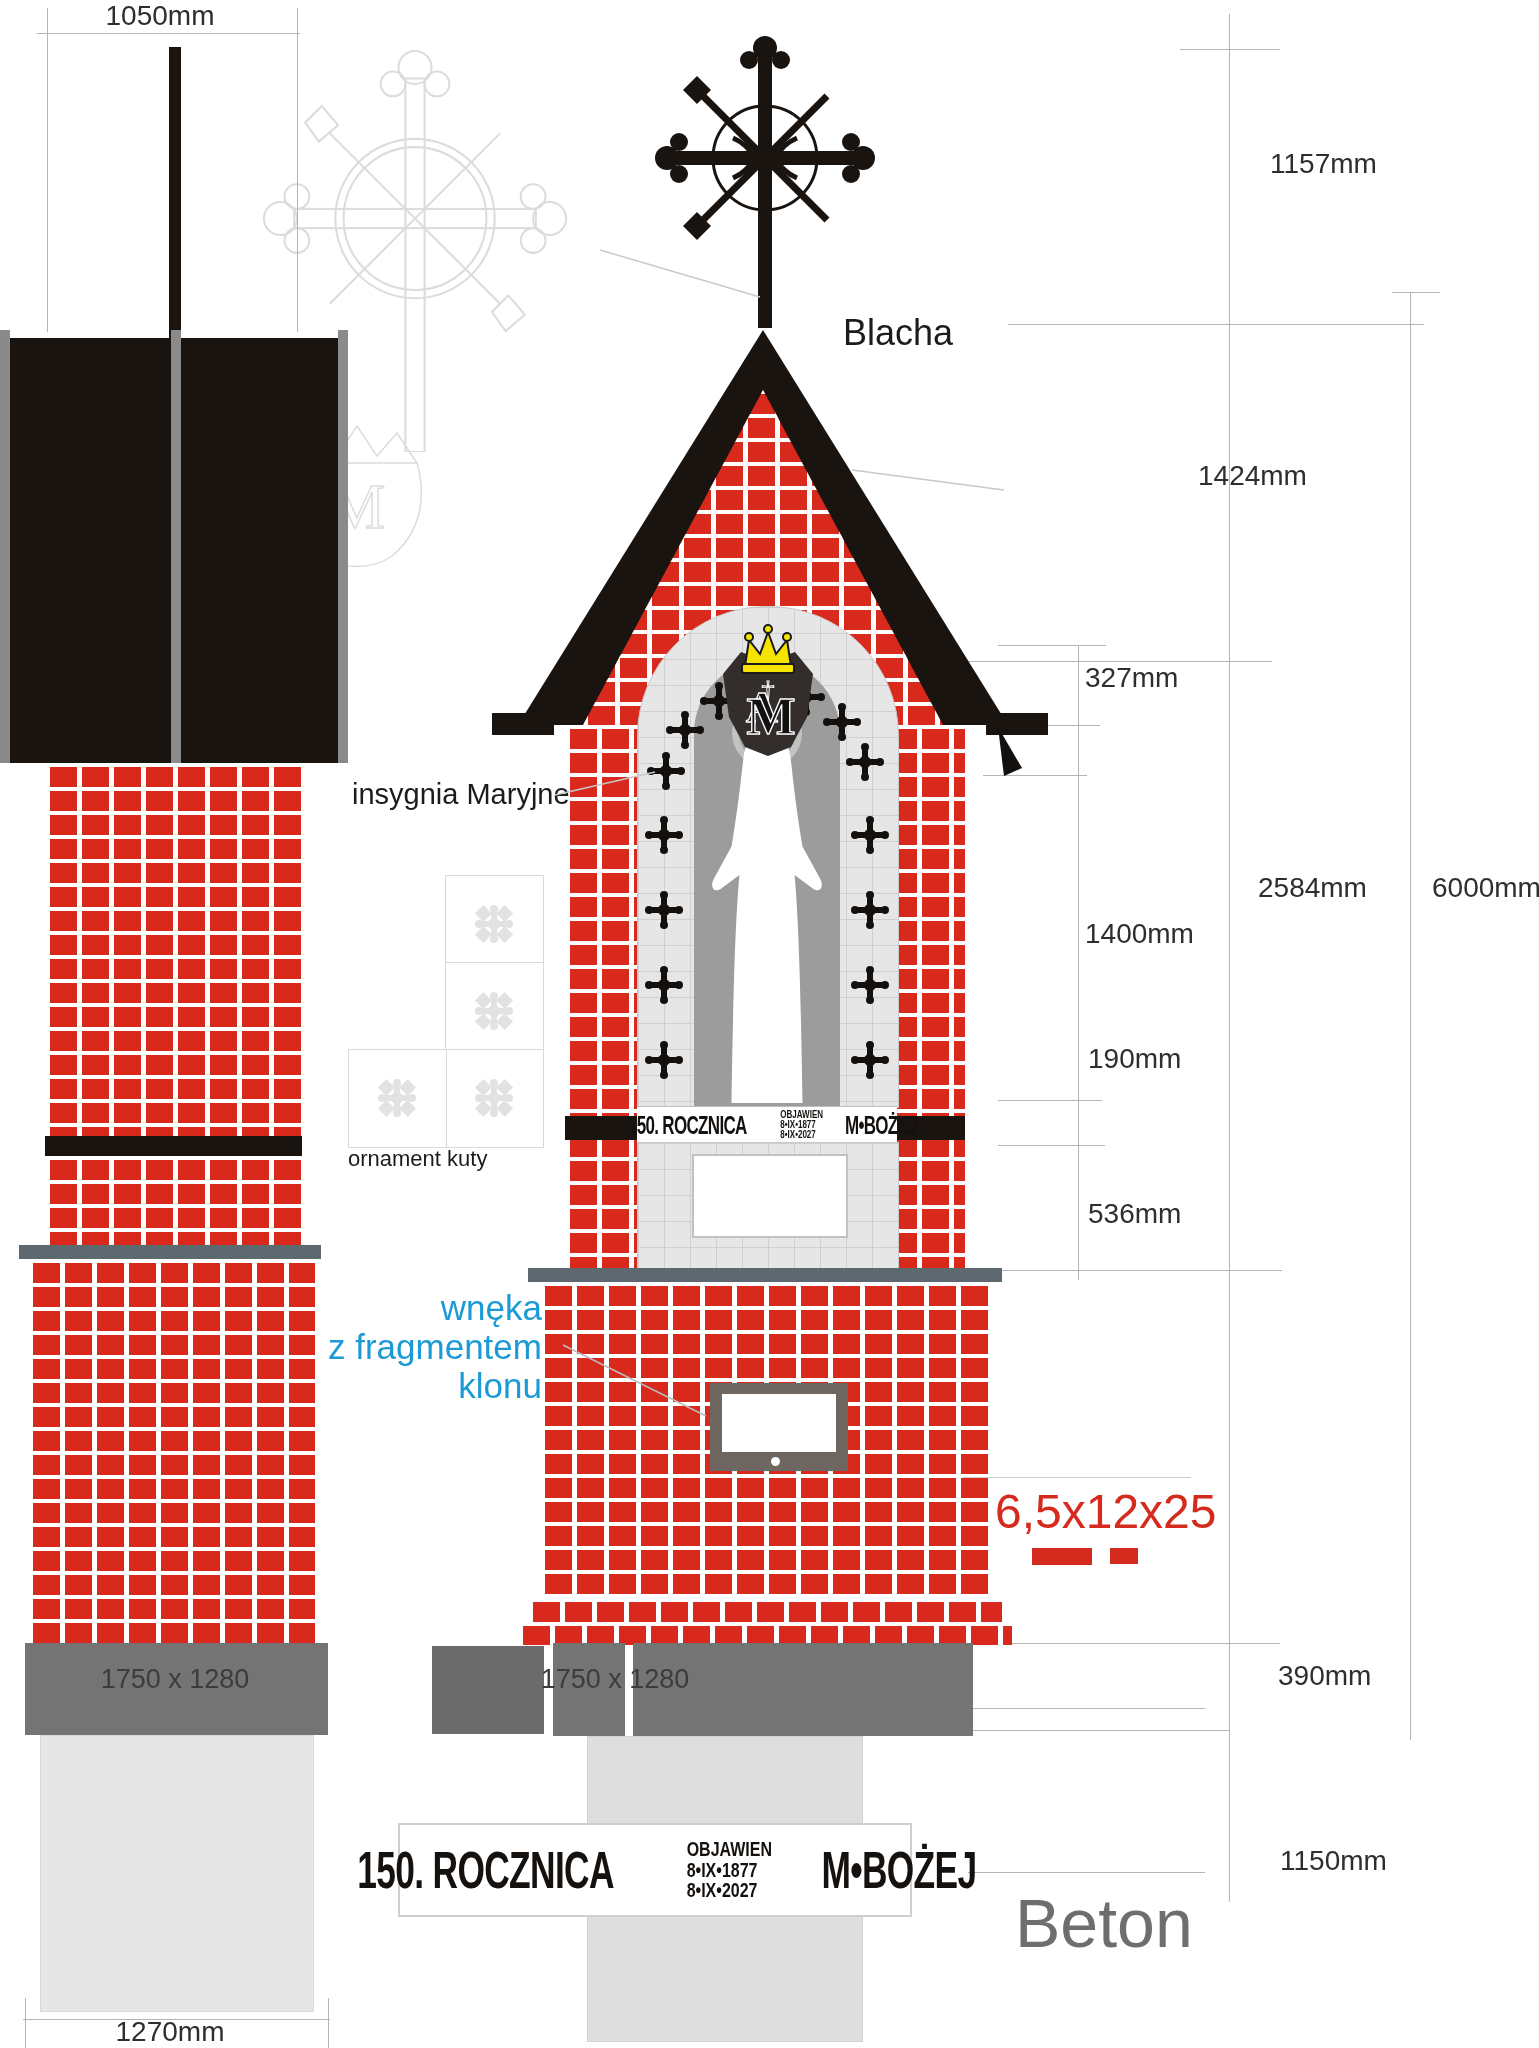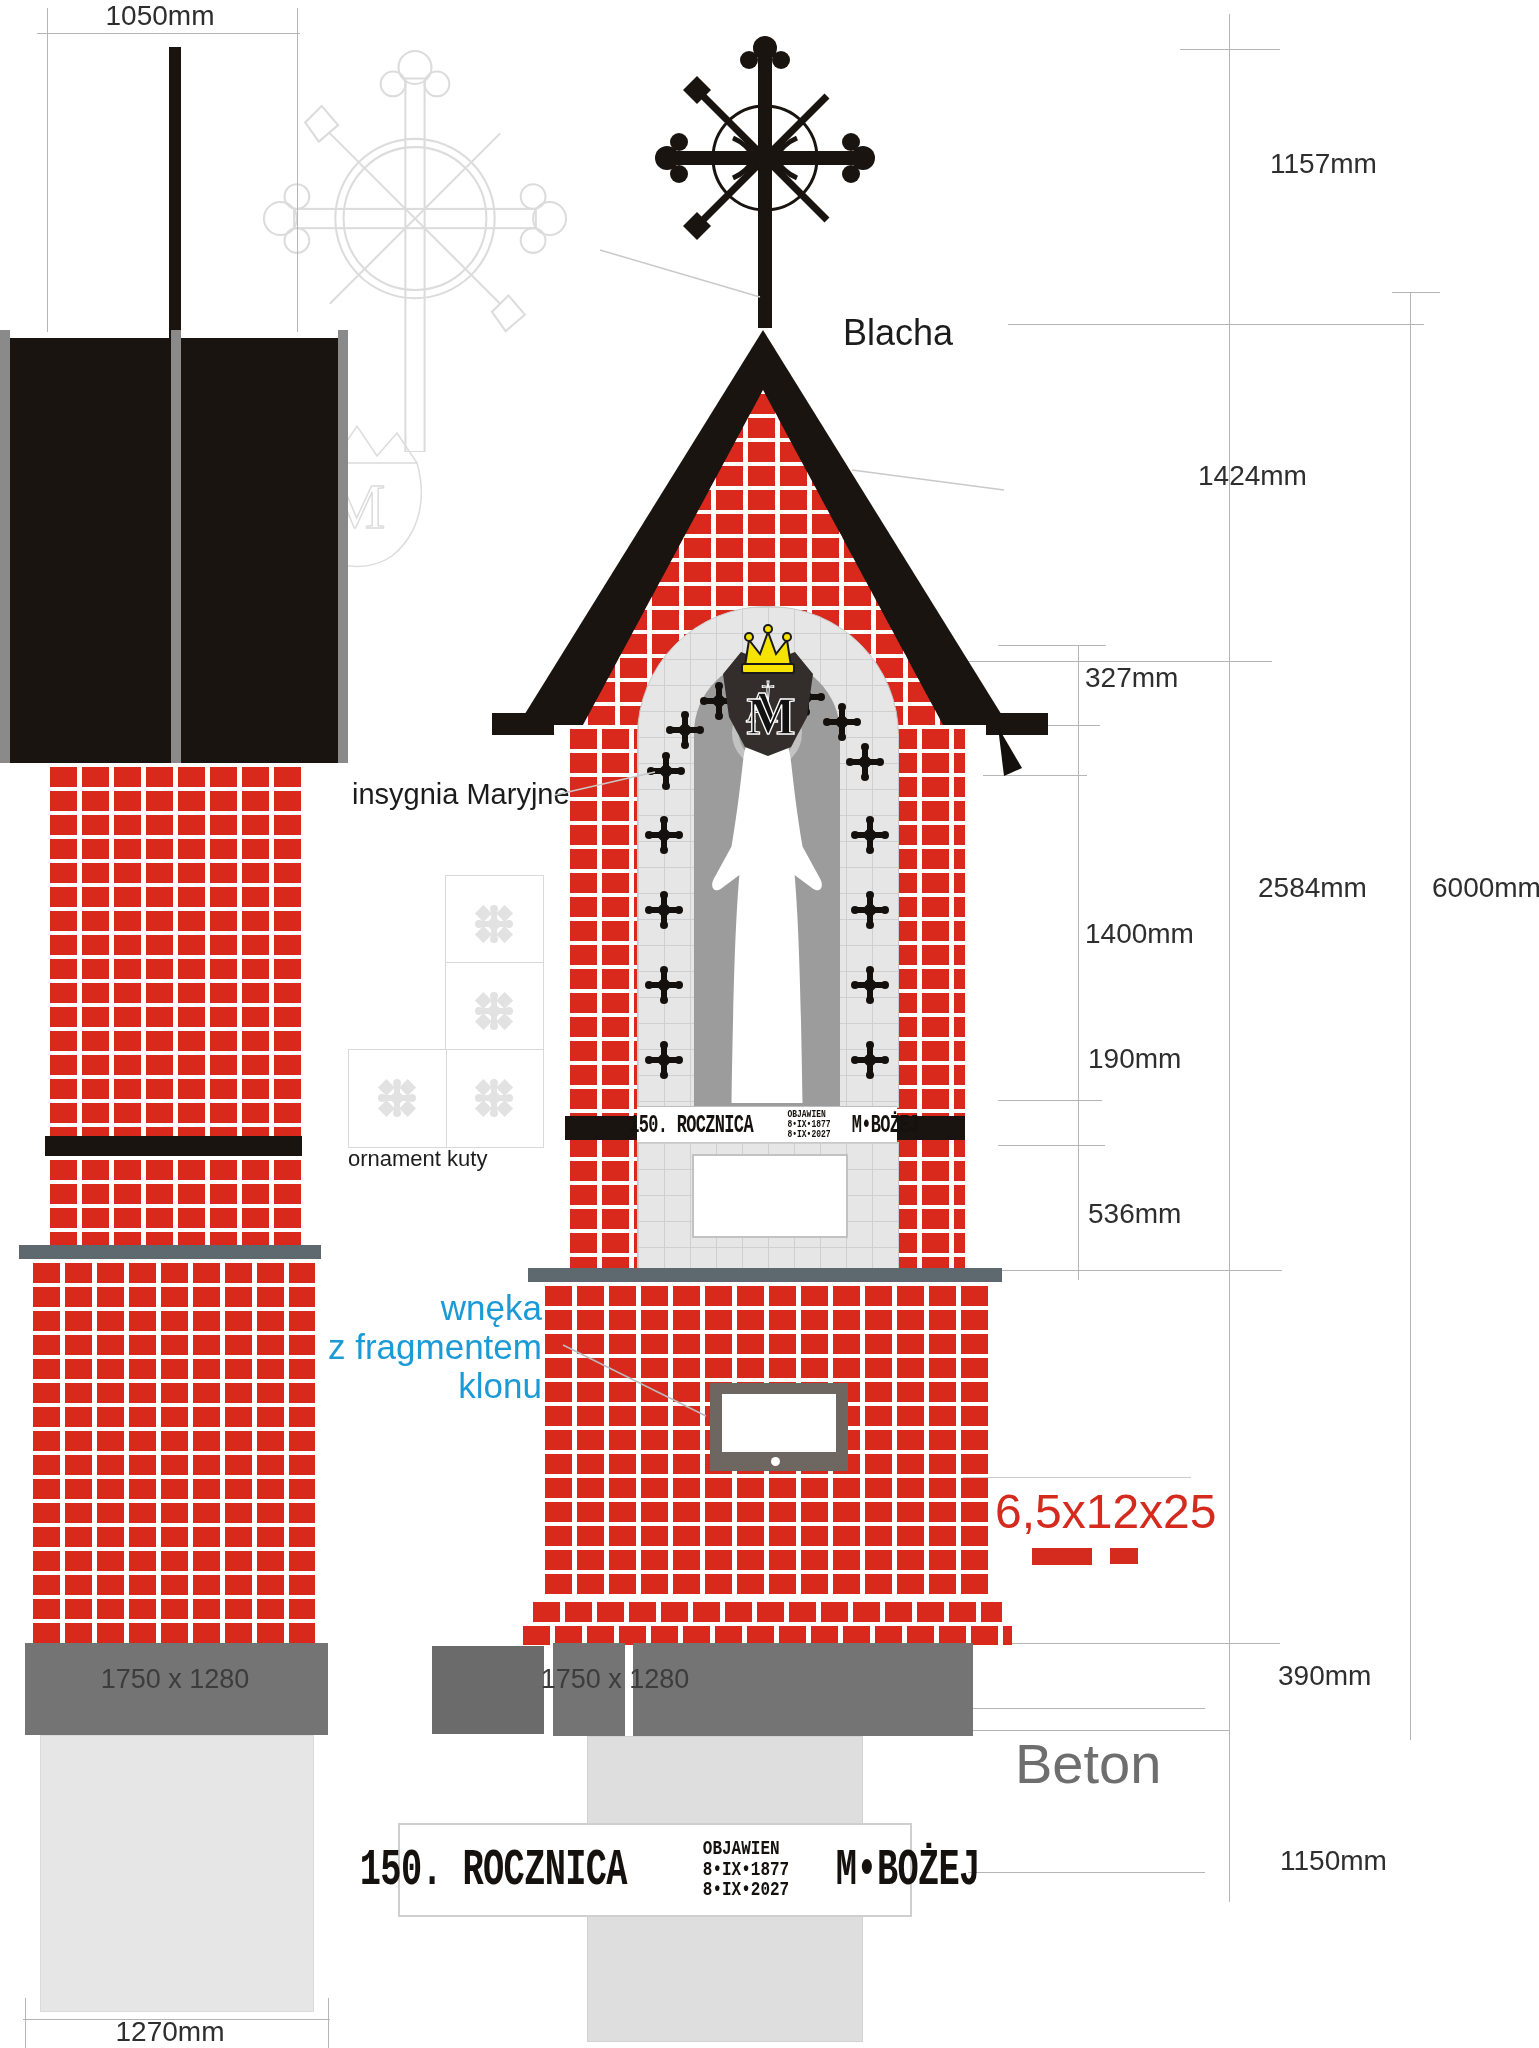--- a/index.html
+++ b/index.html
@@ -41,21 +41,21 @@
   
   .tileband{
     background-color:#e6e6e6;
     background-image:
       linear-gradient(#cfcfcf 0 1px, transparent 1px),
       linear-gradient(90deg,#cfcfcf 0 1px, transparent 1px);
     background-size:26px 26px;
   }
   
   .inscription{display:flex;align-items:center;justify-content:center;
-    font-family:Liberation Mono, monospace;font-weight:bold;color:#15110e;}
+    font-family:Liberation Sans, sans-serif;font-weight:bold;color:#15110e;}
   .insc-big{transform:scaleX(0.68);transform-origin:center;white-space:nowrap;letter-spacing:-1px;}
   .insc-stack{display:flex;flex-direction:column;line-height:1.02;transform:scaleX(0.8);white-space:nowrap;text-align:left;}
   .insc-small{font-size:25px;gap:0px;}
   .insc-small .insc-stack{font-size:10px;}
   .insc-large{font-size:52px;gap:2px;}
   .insc-large .insc-stack{font-size:20px;}
 </style>
 </head>
 <body>
 
@@ -357,21 +357,21 @@
   <div class="lbl-black" style="left:348px;top:1146px;font-size:22px;">ornament kuty</div>
   <div class="lbl-blue" style="left:328px;top:1288px;font-size:35px;line-height:1.12;">
     <div>wnęka</div>
     <div>z fragmentem</div>
     <div>klonu</div>
   </div>
   <div class="hline" style="top:1477px;left:963px;width:228px;background:#cccccc;"></div>
   <div class="lbl-red" style="left:995px;top:1484px;font-size:48px;">6,5x12x25</div>
   <div class="abs" style="left:1032px;top:1548px;width:60px;height:17px;background:#d42b1e;"></div>
   <div class="abs" style="left:1110px;top:1548px;width:28px;height:16px;background:#d42b1e;"></div>
-  <div class="lbl-gray" style="left:1015px;top:1731px;font-size:56px;">Beton</div>
+  <div class="lbl-gray" style="left:1015px;top:1884px;font-size:68px;">Beton</div>
 
   <div class="dim" style="left:105px;top:0px;width:110px;text-align:center;">1050mm</div>
   <div class="dim" style="left:1270px;top:148px;">1157mm</div>
   <div class="dim" style="left:1198px;top:460px;">1424mm</div>
   <div class="dim" style="left:1085px;top:662px;">327mm</div>
   <div class="dim" style="left:1085px;top:918px;">1400mm</div>
   <div class="dim" style="left:1258px;top:872px;">2584mm</div>
   <div class="dim" style="left:1432px;top:872px;">6000mm</div>
   <div class="dim" style="left:1088px;top:1043px;">190mm</div>
   <div class="dim" style="left:1088px;top:1198px;">536mm</div>

